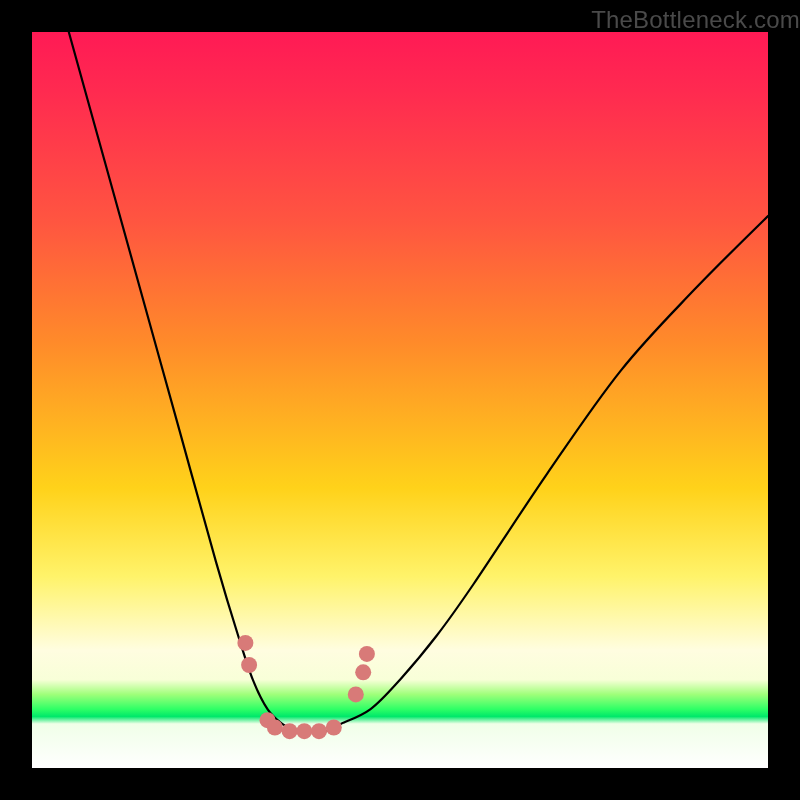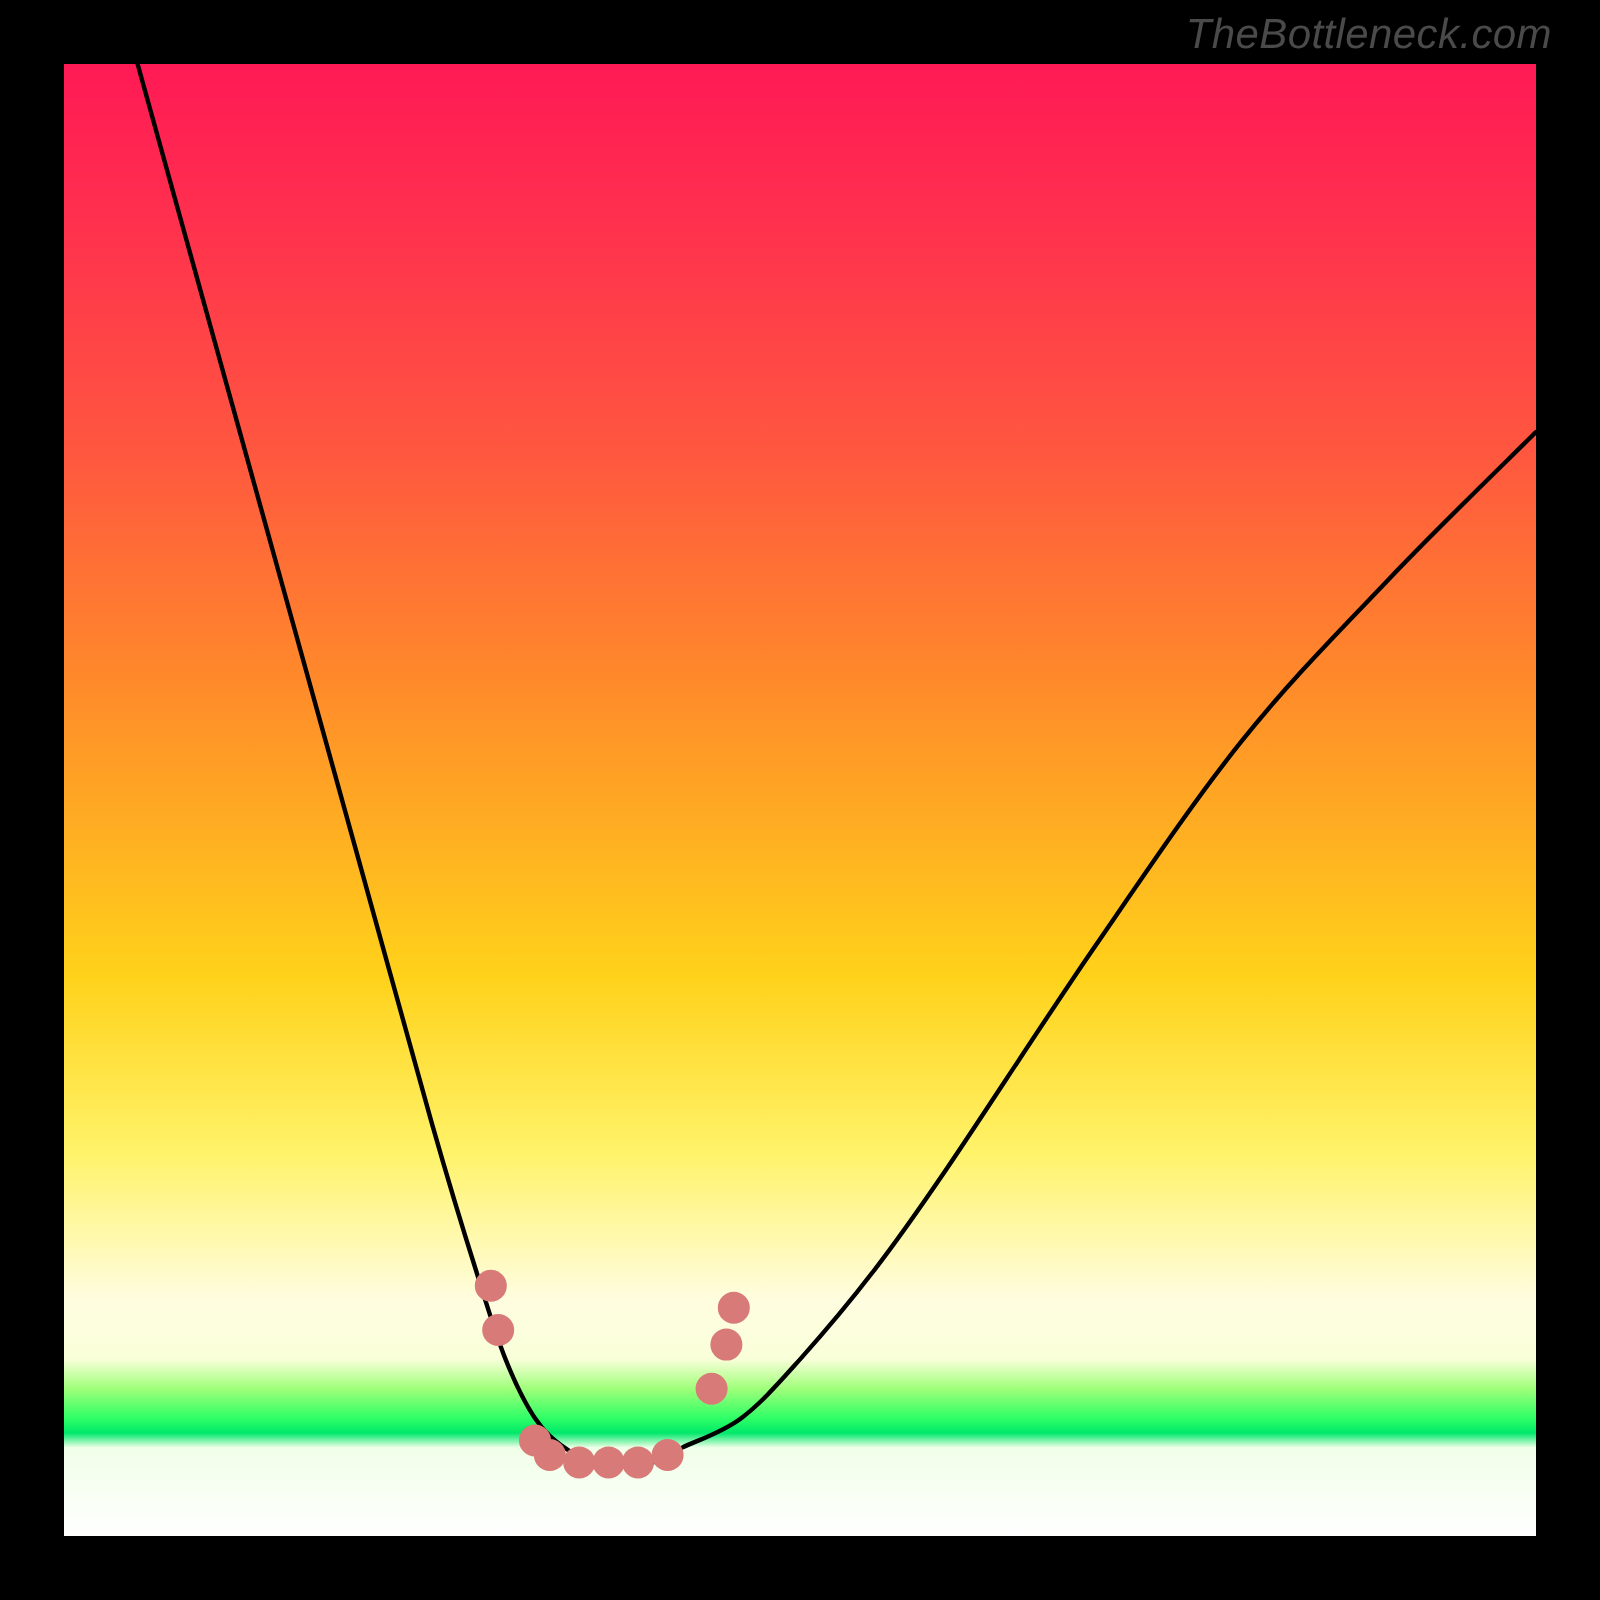--- a/index.html
+++ b/index.html
@@ -39,26 +39,25 @@
       #9fff7a 90%,
       #2fff66 92%,
       #00e86a 93%,
       #f0ffe8 94%,
       #ffffff 100%
     );
   }
   .watermark {
     position: absolute;
     top: 6px;
-    right: 24px;
+    right: 0;
     color: #4a4a4a;
-    font-size: 21px;
+    font-size: 24px;
     letter-spacing: 0.2px;
     font-weight: 500;
-    font-style: italic;
   }
   svg.curve {
     position: absolute;
     left: 0;
     top: 0;
     width: 736px;
     height: 736px;
     overflow: visible;
   }
   .curve-path {

